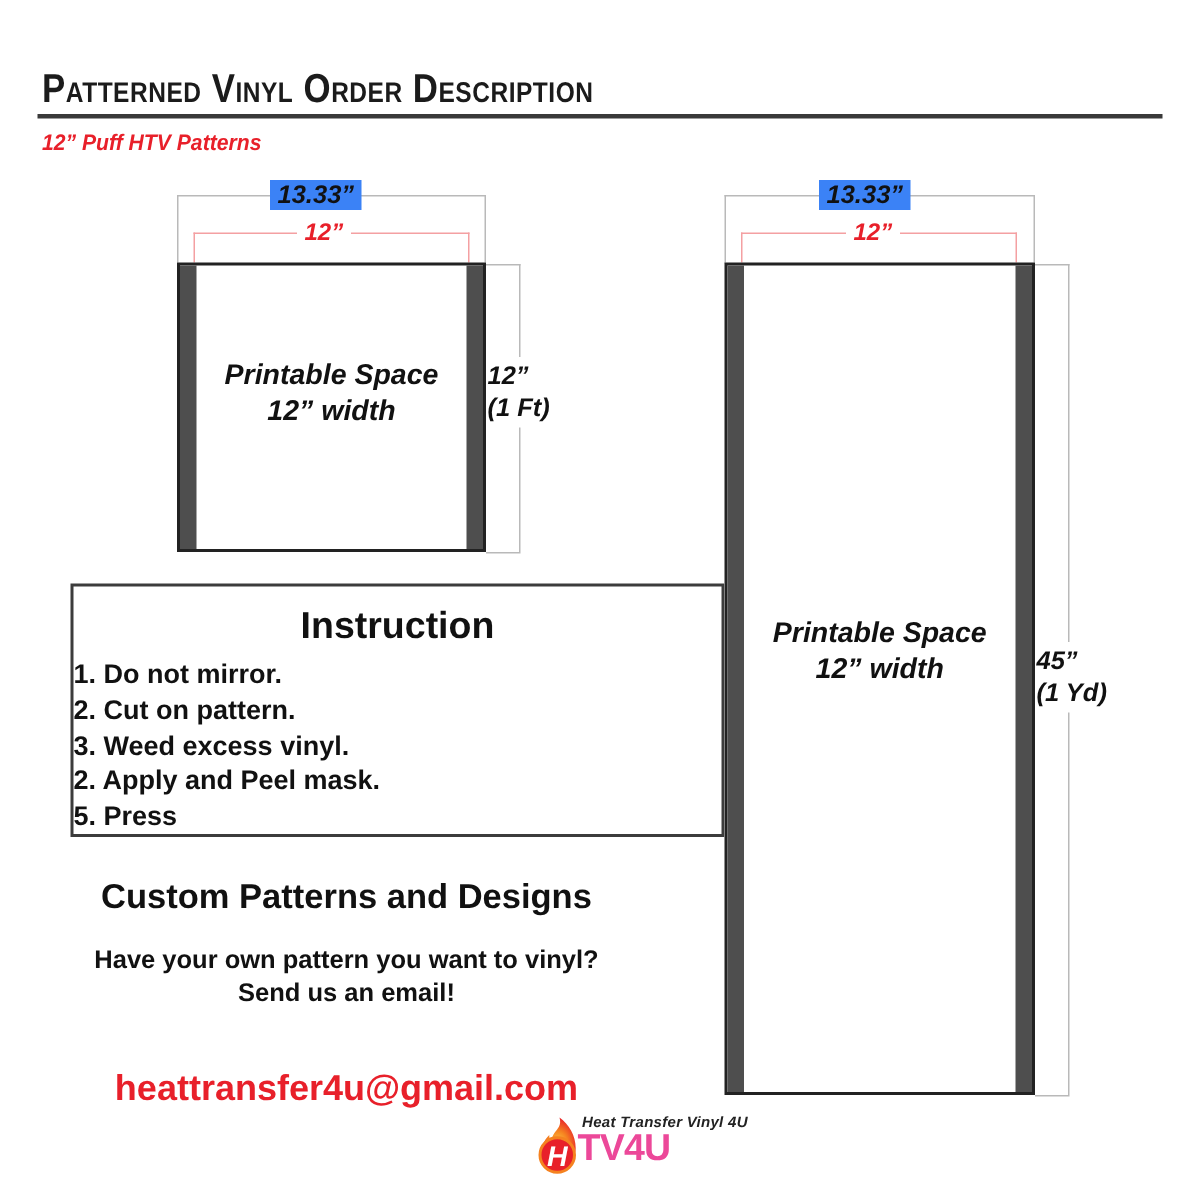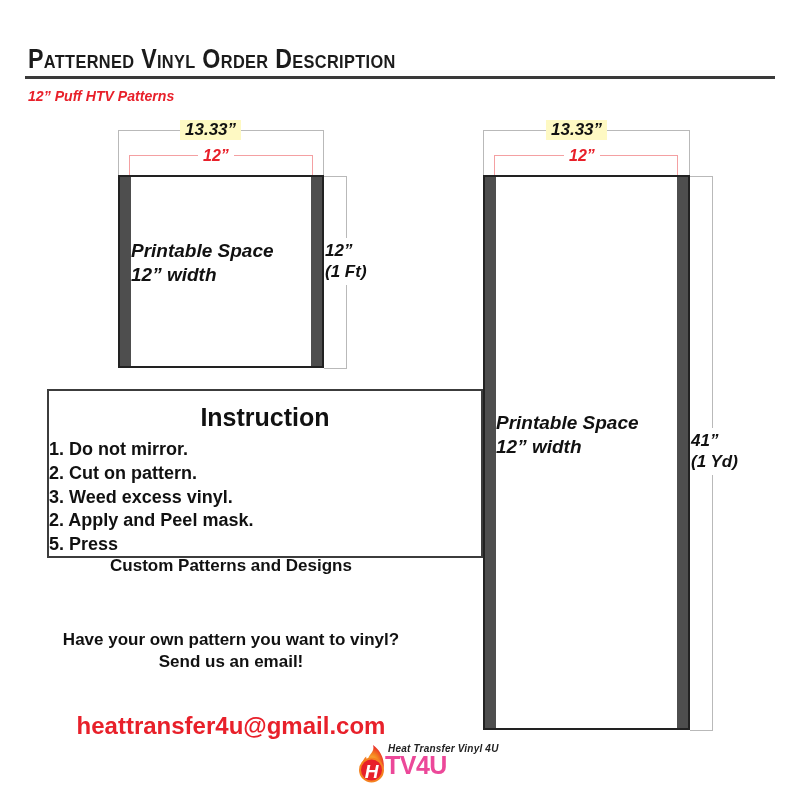--- a/index.html
+++ b/index.html
@@ -47,32 +47,32 @@
     display: flex;
   }
   .bar-left, .bar-right {
     position: absolute; top: 0; bottom: 0;
     width: 11px; background: #4e4e4e;
   }
   .bar-left { left: 0; }
   .bar-right { right: 0; }
   .sheet-label {
     position: absolute; left: 11px; right: 11px;
-    text-align: left;
+    text-align: center;
     font-size: 19px; font-weight: 700; font-style: italic;
     color: #111; line-height: 1.28;
     white-space: pre-line;
   }
   .dim-line { position: absolute; }
   .dim-outer-color { background: #b9b9b9; }
   .dim-inner-color { background: #f4a0a2; }
 
   .dim-text-outer {
     position: absolute; font-size: 17px; font-weight: 700; font-style: italic;
-    color: #111; white-space: nowrap; background: #fef9c3; padding: 0 5px;
+    color: #111; white-space: nowrap; background: #3b82f6; padding: 0 5px;
   }
   .dim-text-inner {
     position: absolute; font-size: 16px; font-weight: 700; font-style: italic;
     color: #e8202a; white-space: nowrap; background: #fff; padding: 0 5px;
   }
   .dim-text-vert {
     position: absolute; font-size: 17px; font-weight: 700; font-style: italic;
     color: #111; white-space: pre-line; text-align: left; line-height: 1.25;
     background: #fff; padding: 2px 3px;
   }
@@ -87,22 +87,22 @@
     margin-top: 12px; text-align: center;
     font-size: 25px; font-weight: 700; color: #111;
   }
   .instruction-list { margin-top: 6px; text-align: left; }
   .instruction-item {
     font-size: 18px; font-weight: 700; color: #111; line-height: 1.32;
   }
 
   
   .custom-heading {
-    position: absolute; left: 47px; top: 556px; width: 368px;
-    text-align: center; font-size: 17px; font-weight: 700; color: #111;
+    position: absolute; left: 47px; top: 584px; width: 368px;
+    text-align: center; font-size: 23px; font-weight: 700; color: #111;
   }
   .custom-line1 {
     position: absolute; left: 47px; top: 630px; width: 368px;
     text-align: center; font-size: 17px; font-weight: 700; color: #111;
   }
   .custom-line2 {
     position: absolute; left: 47px; top: 652px; width: 368px;
     text-align: center; font-size: 17px; font-weight: 700; color: #111;
   }
   .email {
@@ -168,21 +168,21 @@
     <div class="dim-text-outer" style="left:146px; top:120px;">13.33”</div>
 
     <div class="dim-line dim-inner-color" style="left:94px; top:155px; width:184px; height:1px;"></div>
     <div class="dim-line dim-inner-color" style="left:94px; top:155px; width:1px; height:22px;"></div>
     <div class="dim-line dim-inner-color" style="left:277px; top:155px; width:1px; height:22px;"></div>
     <div class="dim-text-inner" style="left:164px; top:147px;">12”</div>
 
     <div class="dim-line dim-outer-color" style="left:312px; top:176px; width:1px; height:554px;"></div>
     <div class="dim-line dim-outer-color" style="left:290px; top:176px; width:23px; height:1px;"></div>
     <div class="dim-line dim-outer-color" style="left:290px; top:730px; width:23px; height:1px;"></div>
-    <div class="dim-text-vert" style="left:288px; top:428px;">41”
+    <div class="dim-text-vert" style="left:288px; top:428px;">45”
 (1 Yd)</div>
 
     <div class="sheet" style="left:83px; top:175px; width:207px; height:555px;">
       <div class="bar-left"></div>
       <div class="bar-right"></div>
       <div class="sheet-label" style="top:234px;">Printable Space
 12” width</div>
     </div>
   </div>
 

